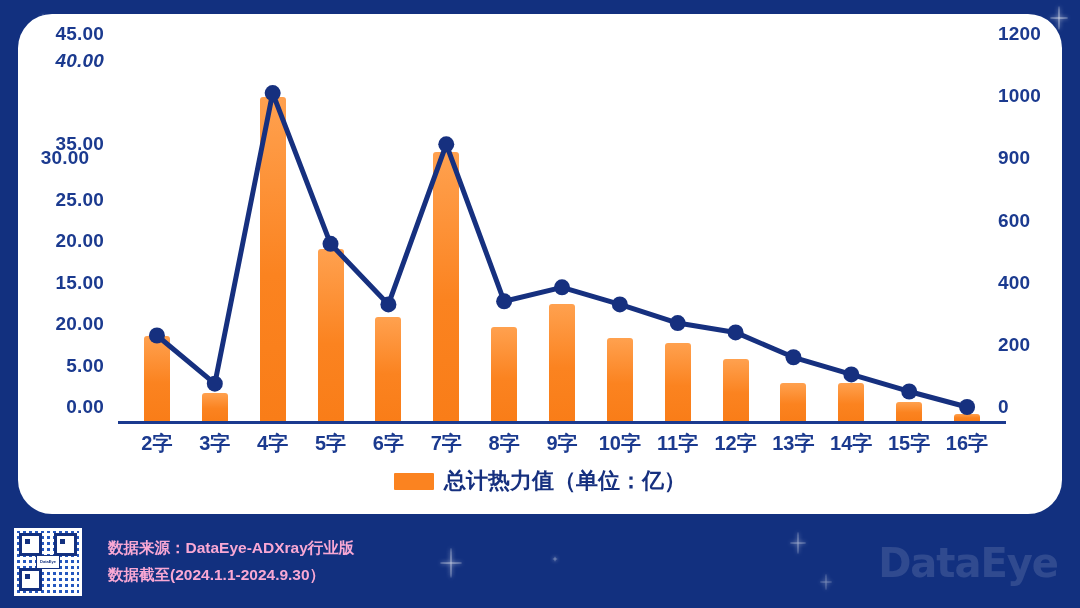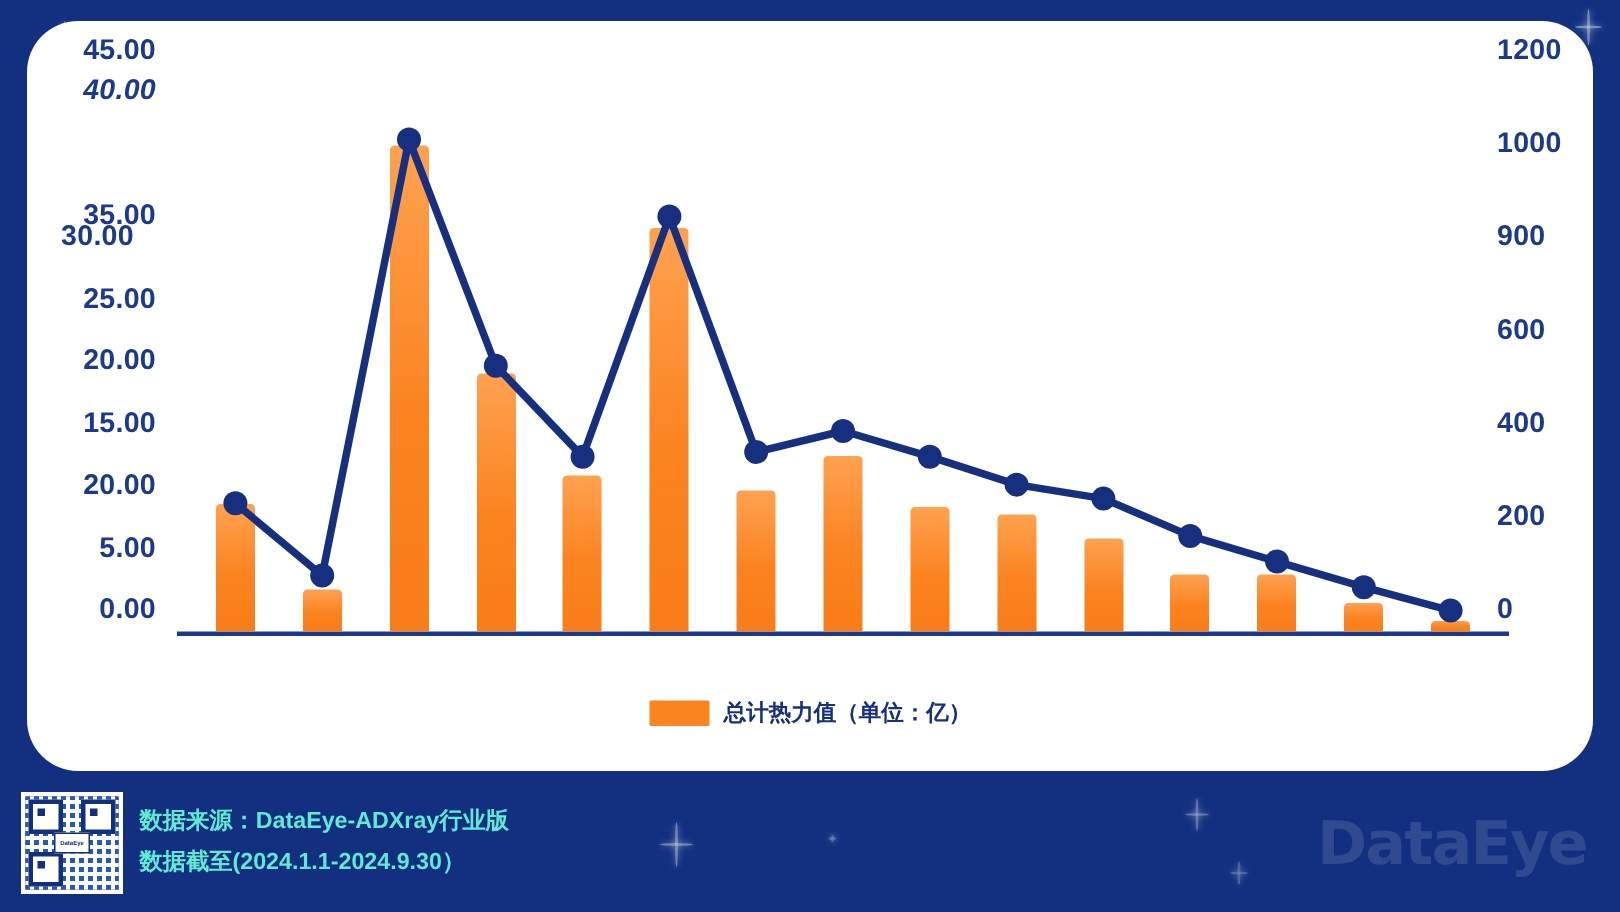--- a/index.html
+++ b/index.html
@@ -177,21 +177,21 @@
     position: absolute;
     left: 50%;
     top: 50%;
     width: 13px; height: 13px;
     margin-left: -6.5px;
     margin-top: -6.5px;
     border-radius: 50%;
     background: #16307f;
   }
   .legend-label {
-    font-size: 15px;
+    font-size: 22px;
     font-weight: bold;
     color: #16307f;
     white-space: nowrap;
   }
 
   
   #footer {
     position: absolute;
     left: 0;
     top: 518px;
@@ -241,23 +241,23 @@
     background: #fff;
     border: 1px solid #13307f;
     color: #13307f;
     font-size: 4px;
     line-height: 12px;
     text-align: center;
     font-weight: bold;
   }
   #footer-text {
     position: absolute;
-    left: 93px;
+    left: 108px;
     top: 16px;
-    color: #5eead4;
+    color: #f9a8d4;
   }
   .footer-line {
     font-size: 15.5px;
     font-weight: bold;
     line-height: 27px;
     white-space: nowrap;
   }
   #brand-watermark {
     position: absolute;
     right: 22px;
@@ -397,20 +397,37 @@
         <title>14字: 150</title>
       </circle>
       <circle cx="781.1999999999999" cy="343.47083333333336" r="8" fill="#16307f">
         <title>15字: 95</title>
       </circle>
       <circle cx="839.0666666666666" cy="359.0125" r="8" fill="#16307f">
         <title>16字: 45</title>
       </circle>
     </svg>
 
+  <div id="x-labels">
+      <div class="x-label">2字</div>
+      <div class="x-label">3字</div>
+      <div class="x-label">4字</div>
+      <div class="x-label">5字</div>
+      <div class="x-label">6字</div>
+      <div class="x-label">7字</div>
+      <div class="x-label">8字</div>
+      <div class="x-label">9字</div>
+      <div class="x-label">10字</div>
+      <div class="x-label">11字</div>
+      <div class="x-label">12字</div>
+      <div class="x-label">13字</div>
+      <div class="x-label">14字</div>
+      <div class="x-label">15字</div>
+      <div class="x-label">16字</div>
+    </div>
 
   <div id="legend">
     <div class="legend-item">
       <span class="legend-swatch-bar"></span>
       <span class="legend-label">总计热力值（单位：亿）</span>
     </div>
   </div>
 
 </div>
 

